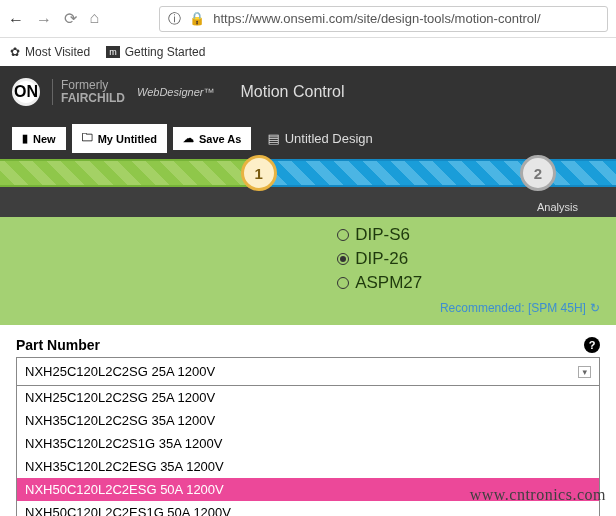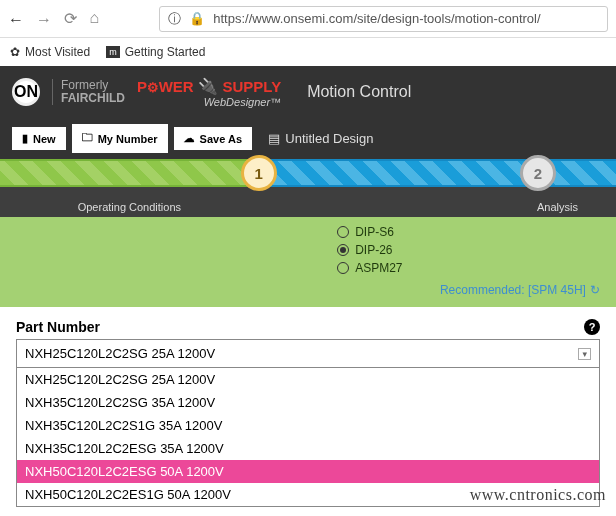--- a/index.html
+++ b/index.html
@@ -31,21 +31,21 @@
 .progress-green { flex: 0 0 42%; background: repeating-linear-gradient(45deg, #8fc74a, #8fc74a 10px, #a4d165 10px, #a4d165 20px); border-top: 2px solid #77b438; border-bottom: 2px solid #77b438; }
 .progress-blue { flex: 1; background: repeating-linear-gradient(45deg, #1a9dd9, #1a9dd9 10px, #4bb5e4 10px, #4bb5e4 20px); border-top: 2px solid #1489c4; border-bottom: 2px solid #1489c4; }
 .step-circle { position: absolute; top: -4px; width: 36px; height: 36px; border-radius: 50%; display: flex; align-items: center; justify-content: center; font-weight: bold; font-size: 15px; }
 .step1 { left: calc(42% - 18px); background: #fdefc8; border: 3px solid #e8b341; color: #7a5c10; }
 .step2 { right: 60px; background: #e6e6e6; border: 3px solid #aaa; color: #777; }
 .step-labels { display: flex; font-size: 11px; color: #ddd; padding: 14px 0 4px; }
 .step-labels div:first-child { width: 42%; text-align: center; }
 .step-labels div:last-child { flex: 1; text-align: right; padding-right: 38px; }
 
 .green-panel { background: #a4d173; padding: 6px 16px 10px; position: relative; }
-.radio-group { margin-left: 55%; color: #1f3a0d; font-size: 12px; }
+.radio-group { margin-left: 55%; color: #1f3a0d; font-size: 17px; }
 .radio-item { display: flex; align-items: center; gap: 6px; padding: 2px 0; }
 .radio { width: 12px; height: 12px; border: 1px solid #333; border-radius: 50%; display: inline-flex; align-items: center; justify-content: center; }
 .radio.selected::after { content: ''; width: 6px; height: 6px; background: #333; border-radius: 50%; }
 .recommended { text-align: right; color: #3e8ed0; font-size: 12px; margin-top: 6px; display: flex; justify-content: flex-end; align-items: center; gap: 4px; }
 
 .part-section { padding: 12px 16px 0; }
 .part-header { display: flex; justify-content: space-between; align-items: center; font-weight: bold; font-size: 14px; margin-bottom: 4px; }
 .help-icon { width: 16px; height: 16px; background: #000; color: #fff; border-radius: 50%; display: flex; align-items: center; justify-content: center; font-size: 11px; }
 .part-select { border: 1px solid #888; padding: 6px 8px; font-size: 13px; display: flex; justify-content: space-between; align-items: center; }
 .dropdown-arrow { border: 1px solid #aaa; padding: 0 3px; font-size: 9px; color: #666; }
@@ -83,58 +83,52 @@
   </div>
 </div>
 
 <div class="app-header">
   <div class="on-badge">ON</div>
   <div style="border-left:1px solid #666;padding-left:8px">
     <div class="fairchild">Formerly</div>
     <div class="fairchild" style="font-weight:bold">FAIRCHILD</div>
   </div>
   <div class="power-supply">
-    <div>
-      <span class="red">P</span><span class="red" style="font-size:13px">⚙</span><span class="red">WER</span>
-      <span style="color:#aaa">🔌</span>
-      <span class="red">SUPPLY</span>
-    </div>
     <div class="sub" style="text-align:right">WebDesigner™</div>
   </div>
   <div class="motion-control">Motion Control</div>
 </div>
 
 <div class="toolbar">
   <button class="toolbar-btn">
     <span>▮</span>
     <span>New</span>
   </button>
   <button class="toolbar-btn">
     <span>🗀</span>
-    <span>My Number</span>
+    <span>My Untitled</span>
   </button>
   <button class="toolbar-btn">
     <span>☁</span>
     <span>Save As</span>
   </button>
   <div class="untitled">
     <span>▤</span>
     <span>Untitled Design</span>
   </div>
 </div>
 
 <div class="stepper-area">
   <div class="progress-bg">
     <div class="progress-green"></div>
     <div class="progress-blue"></div>
   </div>
   <div class="step-circle step1">1</div>
   <div class="step-circle step2">2</div>
   <div class="step-labels">
-    <div>Operating Conditions</div>
     <div>Analysis</div>
   </div>
 </div>
 
 <div class="green-panel">
   <div class="radio-group">
       <div class="radio-item">
         <span class="radio"></span>
         <span>DIP-S6</span>
       </div>

